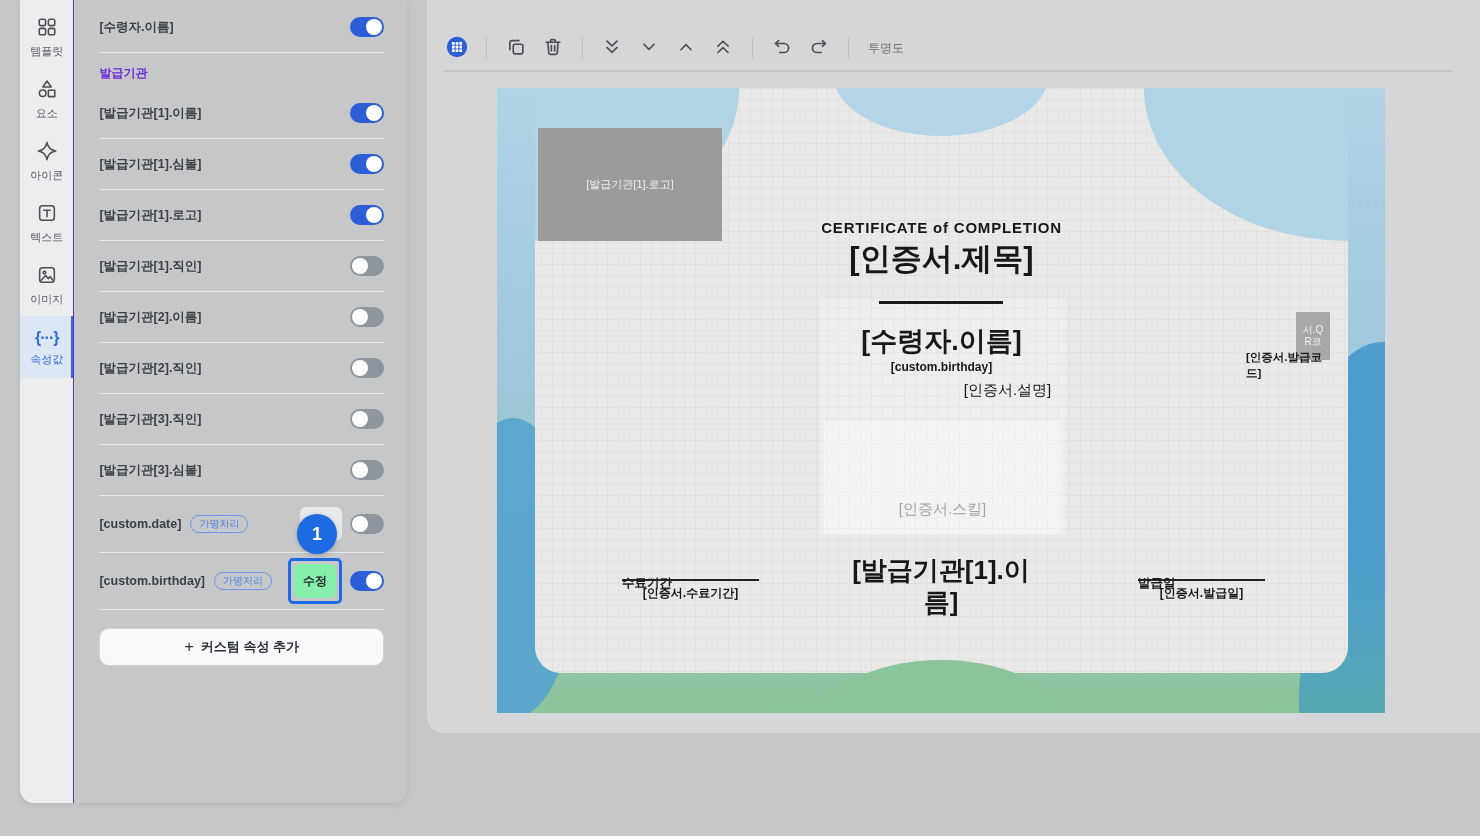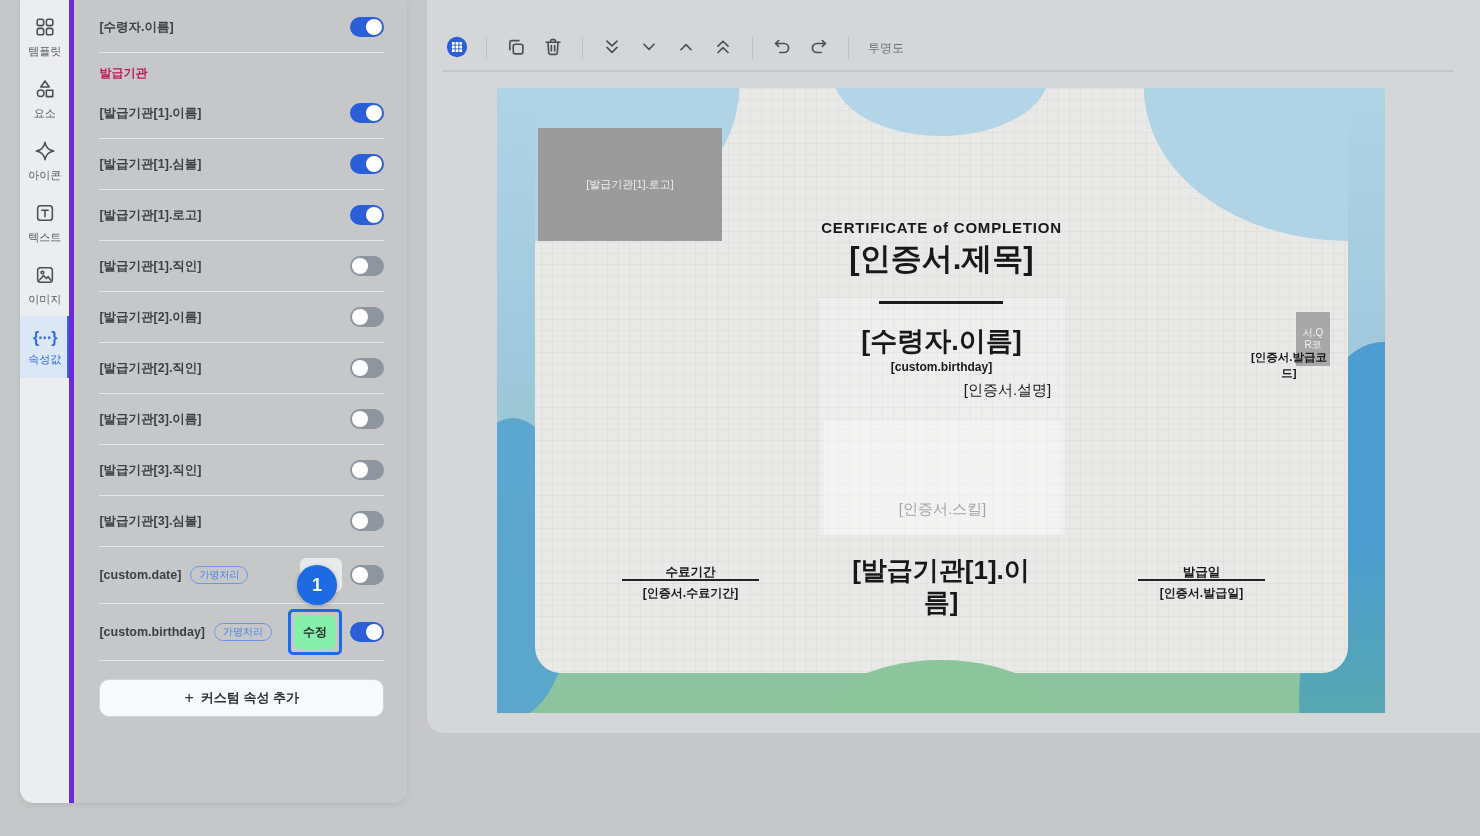--- a/index.html
+++ b/index.html
@@ -5,32 +5,32 @@
   html,body{margin:0;padding:0;}
   body{width:1480px;height:836px;overflow:hidden;background:#c6c7c9;
        font-family:"Liberation Sans","DejaVu Sans",sans-serif;
        -webkit-font-smoothing:antialiased;}
   .page{position:relative;width:1480px;height:836px;}
 
   
   .left-window{position:absolute;left:20px;top:0;width:387px;height:803px;
 id    background:#f1f2f4;border-radius:0 0 14px 14px;display:flex;
     box-shadow:0 2px 6px rgba(0,0,0,.08);}
-  .rail{width:65px;background:#ecedef;border-right:5px solid #6d28d9;
+  .rail{width:65px;background:#ecedef;border-right:1px solid #6d28d9;
         border-radius:0 0 0 14px;padding-top:6px;box-sizing:border-box;}
   .rail-item{height:62px;display:flex;flex-direction:column;align-items:center;
         justify-content:center;gap:4px;font-size:11px;color:#565b61;cursor:pointer;}
   .rail-item svg{width:22px;height:22px;stroke:#4a4f55;fill:none;stroke-width:1.7;
         stroke-linecap:round;stroke-linejoin:round;}
   .rail-item .braces{font-size:16px;font-weight:700;letter-spacing:-1px;line-height:20px;color:#4a4f55;}
   .rail-item.active{background:#dce7f5;box-shadow:inset -2px 0 0 #2f6ae0;color:#2f6ae0;}
   .rail-item.active .braces{color:#2f6ae0;}
 
   .panel{flex:1;padding:2px 23px 0 25px;box-sizing:border-box;position:relative;}
-  .pheader{padding:12px 0 6px;font-size:12px;font-weight:700;color:#be185d;
+  .pheader{padding:12px 0 6px;font-size:12px;font-weight:700;color:#6d28d9;
            border-bottom:0;}
   .prow{height:50px;display:flex;align-items:center;justify-content:space-between;
         border-bottom:1px solid #e5e6e8;}
   .prow.tall{height:56px;gap:16px;}
   .prow-left{display:flex;align-items:center;gap:9px;min-width:0;}
   .plabel{font-size:12.5px;font-weight:600;color:#3b4046;white-space:nowrap;}
   .badge{font-size:10px;color:#4b80e8;border:1px solid #6d96ea;border-radius:999px;
          padding:2px 8px;line-height:1.2;white-space:nowrap;}
   .prow-right{display:flex;align-items:center;gap:8px;position:relative;}
   .editbtn{width:42px;height:34px;border:none;border-radius:6px;background:#e7e9ea;
@@ -72,26 +72,26 @@
   .soft-box{position:absolute;z-index:1;border-radius:2px;}
   .logo-box{left:41px;top:40px;width:184px;height:113px;background:#9b9b9b;display:flex;
         align-items:center;justify-content:center;font-size:11px;color:#ededed;}
   .c-eyebrow{left:38px;top:131px;width:813px;text-align:center;font-size:15px;font-weight:800;letter-spacing:.8px;}
   .c-title{left:38px;top:150px;width:813px;text-align:center;font-size:31px;font-weight:800;}
   .c-rule{left:382px;top:213px;width:124px;height:3px;background:#1a1a1a;}
   .c-name{left:38px;top:235px;width:813px;text-align:center;font-size:27px;font-weight:800;}
   .c-birth{left:38px;top:272px;width:813px;text-align:center;font-size:12px;font-weight:700;}
   .c-desc{left:38px;top:293px;width:945px;text-align:center;font-size:15px;font-weight:500;}
   .c-skill{left:327px;top:412px;width:237px;text-align:center;font-size:15px;color:#a0a5a9;}
-  .qr-box{left:799px;top:224px;width:34px;height:54px;background:#a8a8a8;color:#f2f2f2;
+  .qr-box{left:799px;top:224px;width:34px;height:48px;background:#a8a8a8;color:#f2f2f2;
         font-size:10px;line-height:1.25;display:flex;align-items:center;justify-content:center;
         text-align:center;white-space:pre-line;}
-  .c-code{left:749px;top:261px;width:86px;text-align:center;font-size:11.5px;font-weight:600;
+  .c-code{left:749px;top:261px;width:86px;text-align:left;font-size:11.5px;font-weight:600;
         line-height:1.4;word-break:break-all;}
-  .f-label{position:absolute;width:100%;top:4px;text-align:center;font-size:12.5px;font-weight:800;}
+  .f-label{position:absolute;width:100%;top:15px;text-align:left;font-size:12.5px;font-weight:800;}
   .f-line{position:absolute;top:19px;left:0;right:0;height:1.5px;background:#222;}
   .f-value{position:absolute;width:100%;top:25px;text-align:center;font-size:12px;font-weight:700;}
   .f-block{height:42px;}
   .fb-left{left:125px;top:472px;width:137px;}
   .fb-right{left:641px;top:472px;width:127px;}
   .c-issuer{left:346px;top:466px;width:196px;text-align:center;font-size:26px;font-weight:800;
         line-height:32px;word-break:break-all;}
 </style>
 </head>
 <body>
@@ -202,30 +202,20 @@
             </div>
             <div class="prow-right">
               <span class="toggle off">
                 <span class="knob"></span>
               </span>
             </div>
           </div>
           <div class="prow">
             <div class="prow-left">
               <span class="plabel">[발급기관[2].직인]</span>
-            </div>
-            <div class="prow-right">
-              <span class="toggle off">
-                <span class="knob"></span>
-              </span>
-            </div>
-          </div>
-          <div class="prow">
-            <div class="prow-left">
-              <span class="plabel">[발급기관[3].이름]</span>
             </div>
             <div class="prow-right">
               <span class="toggle off">
                 <span class="knob"></span>
               </span>
             </div>
           </div>
           <div class="prow">
             <div class="prow-left">
               <span class="plabel">[발급기관[3].직인]</span>

